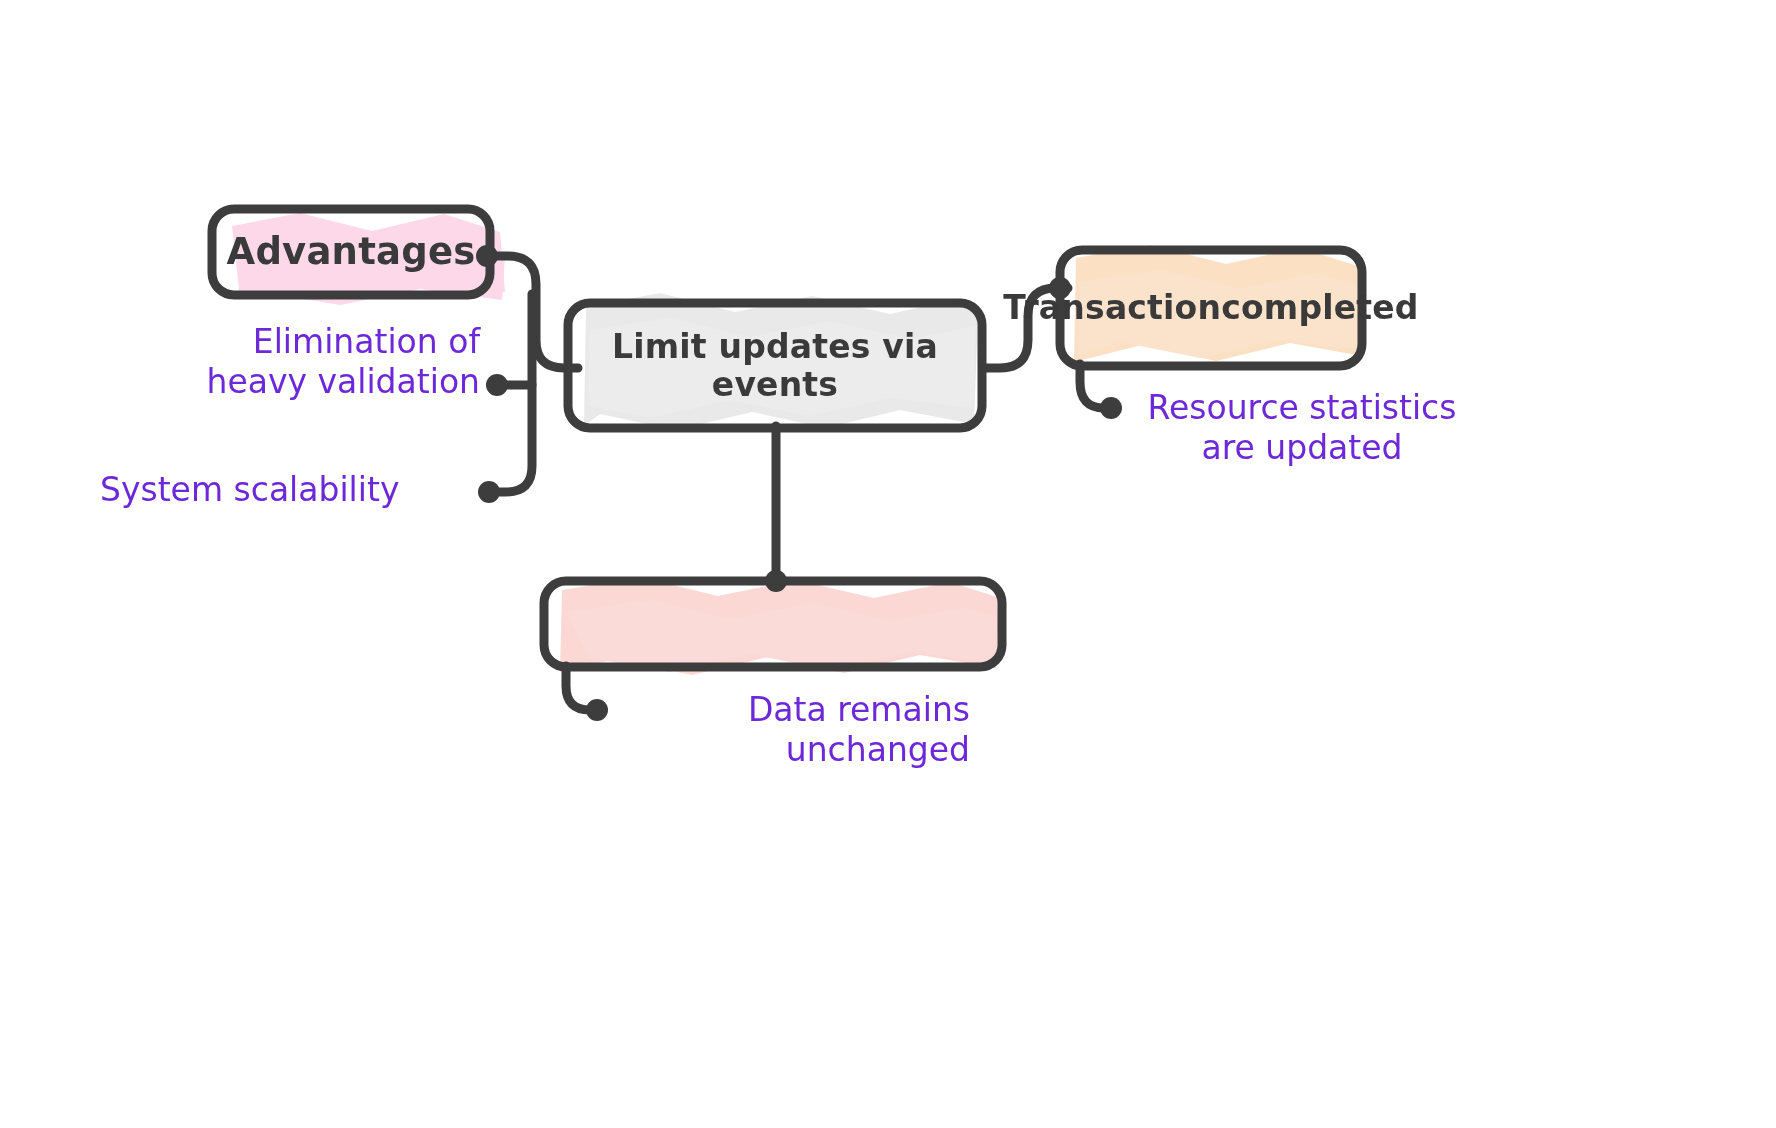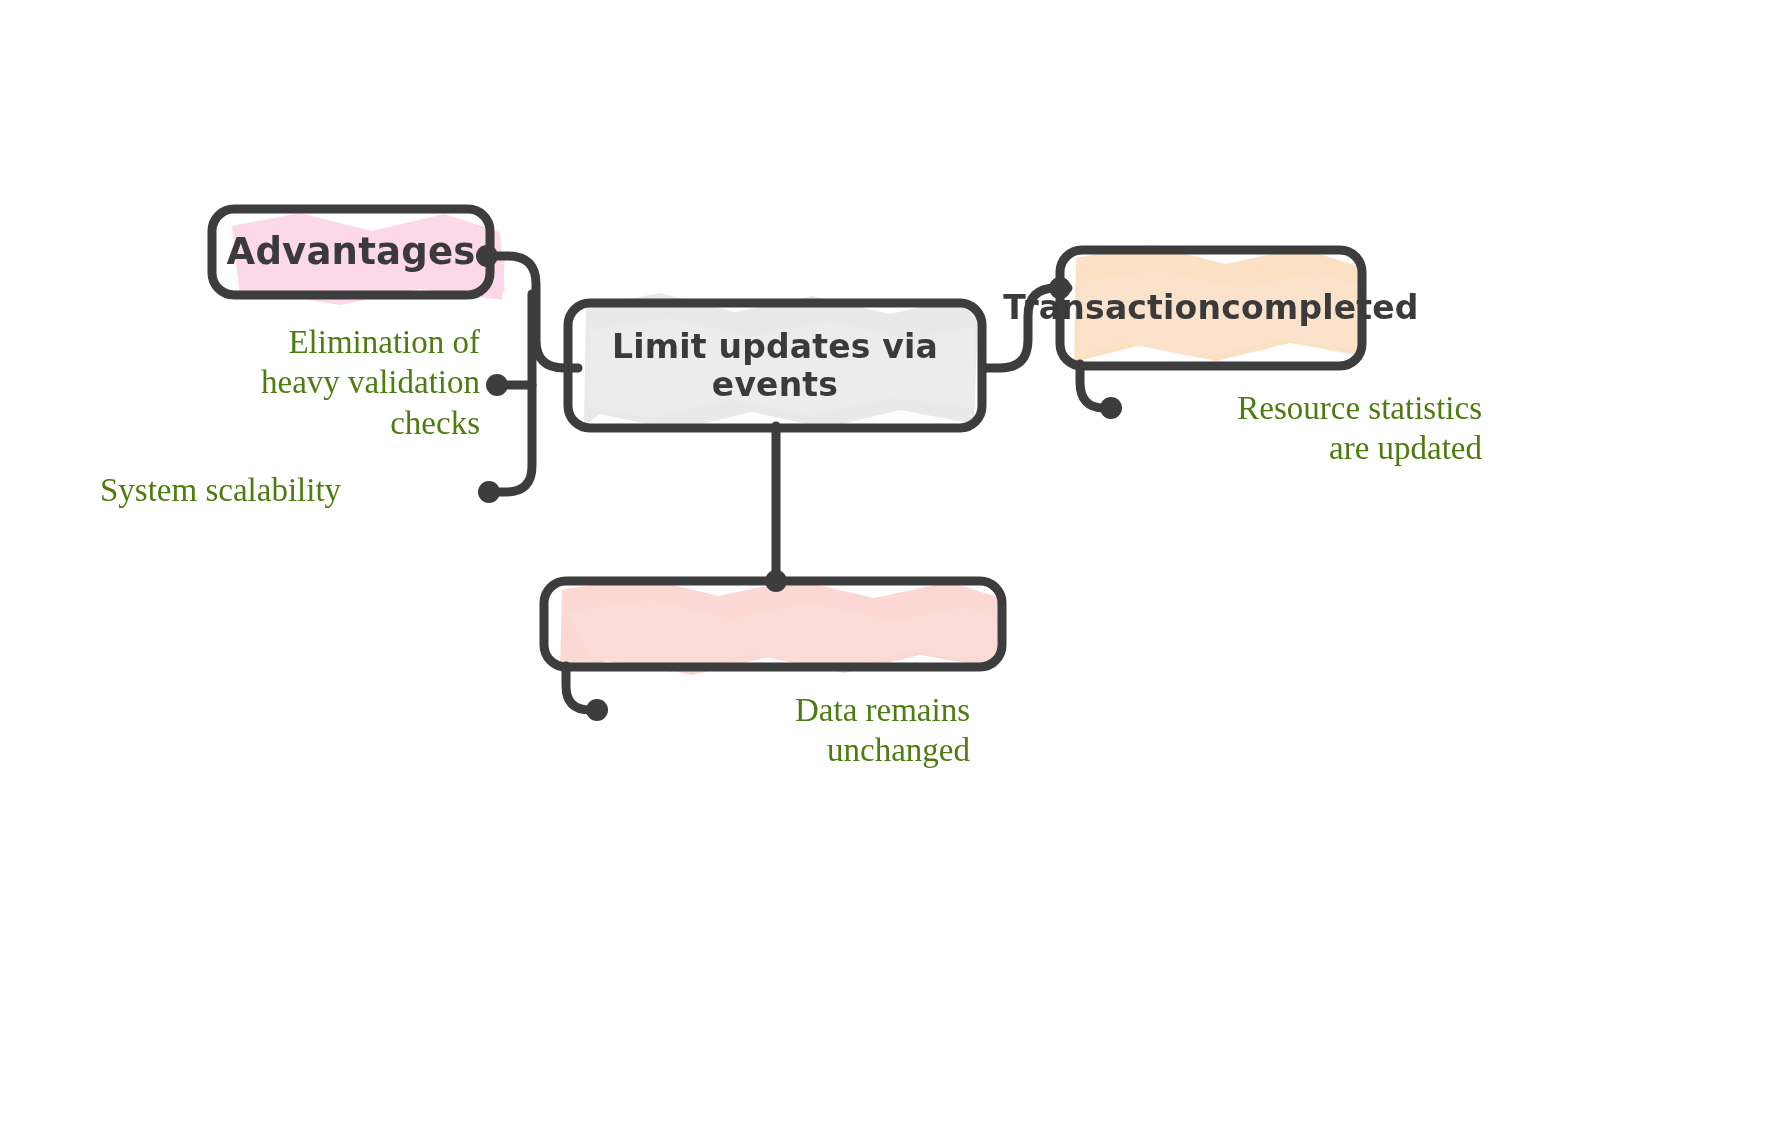--- a/index.html
+++ b/index.html
@@ -17,25 +17,24 @@
     display:flex;align-items:center;justify-content:center;
     text-align:center;
     color:#3a3a3a;
     font-weight:bold;
     letter-spacing:.2px;
     pointer-events:none;
     line-height:1.15;
   }
   .leaf-label{
     position:absolute;
-    color:#4d7c0f;
+    color:#6d28d9;
     font-weight:normal;
     line-height:1.22;
     pointer-events:none;
-    font-family:Liberation Serif, serif;
   }
 </style>
 </head>
 <body>
 
 <div id="stage">
 
   <svg class="layer" viewBox="0 0 1776 1128">
 
     <g>
@@ -108,28 +107,27 @@
 
   <div class="node-label" style="left:1060px;top:250px;width:302px;height:116px;font-size:33px;flex-direction:row;">
     <span>Transaction</span>
     <span>completed</span>
   </div>
 
 
   <div class="leaf-label" style="left:120px;top:322px;width:360px;font-size:33px;text-align:right;">
     <div>Elimination of</div>
     <div>heavy validation</div>
-    <div>checks</div>
   </div>
 
   <div class="leaf-label" style="left:100px;top:470px;width:380px;font-size:33px;">
     <div>System scalability</div>
   </div>
 
-  <div class="leaf-label" style="left:1122px;top:388px;width:360px;font-size:33px;text-align:right;">
+  <div class="leaf-label" style="left:1122px;top:388px;width:360px;font-size:33px;text-align:center;">
     <div>Resource statistics</div>
     <div>are updated</div>
   </div>
 
   <div class="leaf-label" style="left:610px;top:690px;width:360px;font-size:33px;text-align:right;">
     <div>Data remains</div>
     <div>unchanged</div>
   </div>
 
 </div>

